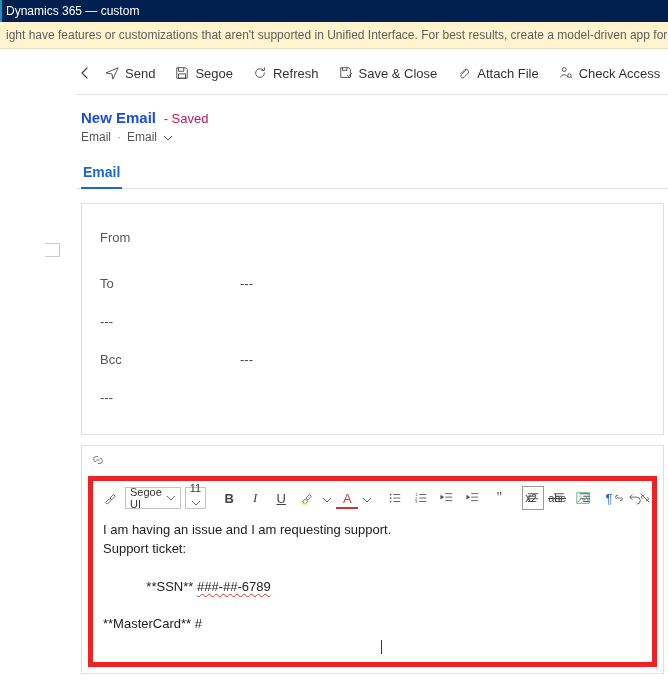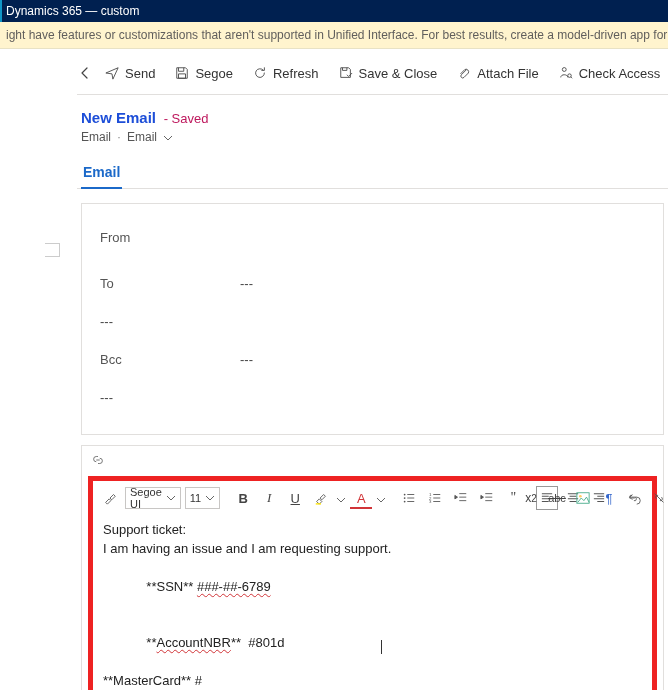--- a/index.html
+++ b/index.html
@@ -210,21 +210,21 @@
     border: 1px solid #c8c6c4;
     height: 20px;
     display: flex;
     align-items: center;
     padding: 0 4px;
     font-size: 11px;
     background: #fff;
     gap: 4px;
   }
   .tsel.font { width: 64px; justify-content: space-between; }
-  .tsel.size { width: 34px; justify-content: flex-end; }
+  .tsel.size { width: 34px; justify-content: flex-end; flex-direction: column; }
   .divider { width:1px; height:18px; background:#ddd; margin:0 2px; }
   .toolbar-right {
     position: absolute;
     right: 6px;
     top: 4px;
     display: flex;
     gap: 4px;
     align-items: center;
     height: 26px;
   }
@@ -512,28 +512,25 @@
             <span class="tbtn" style="color:#36c;font-size:13px;">¶</span>
             <span class="tbtn">
                 <svg viewBox="0 0 16 16" width="14" height="14">
                   <path d="M5 4 L2 7 L5 10 M2 7 H10 A4 4 0 0 1 10 15" fill="none" stroke="#555" stroke-width="1"></path>
                 </svg>
               </span>
           </div>
         </div>
 
         <div class="body-text" style="position:relative;">
+          <div class="line">I am having an issue and I am requesting support.</div>
           <div class="line">Support ticket:</div>
-          <div class="line">I am having an issue and I am requesting support.</div>
           <div class="line">
             <span>**SSN** </span><span class="spell">###-##-6789</span>
           </div>
-          <div class="line">
-            <span>**</span><span class="spell">AccountNBR</span><span>**  #801d</span>
-          </div>
           <div class="line">**MasterCard** #</div>
 
           <div class="caret"></div>
         </div>
       </div>
     </div>
 
   </div>
 </div>
 

